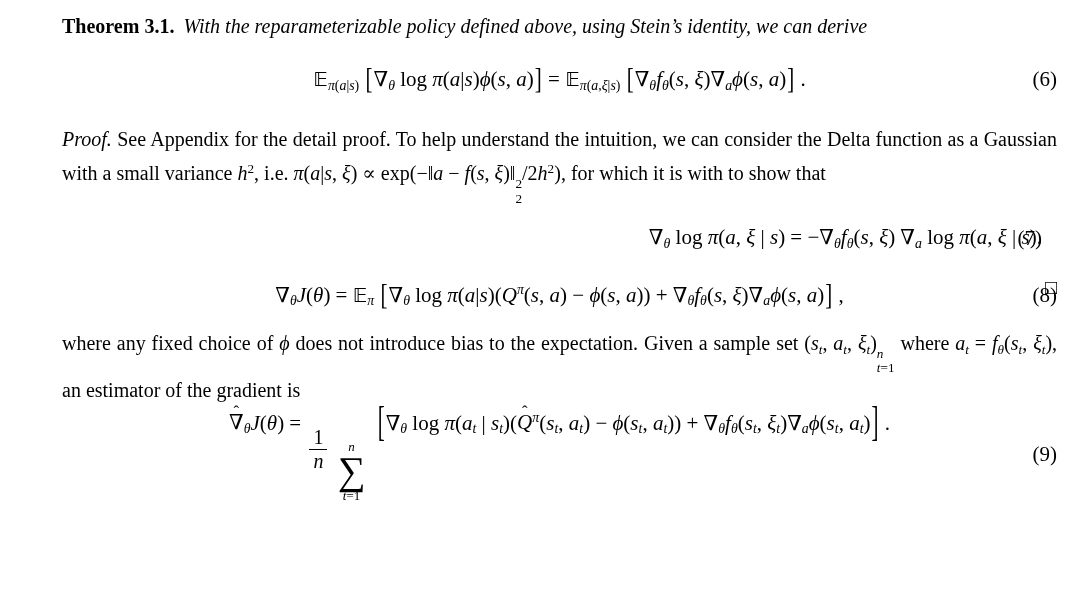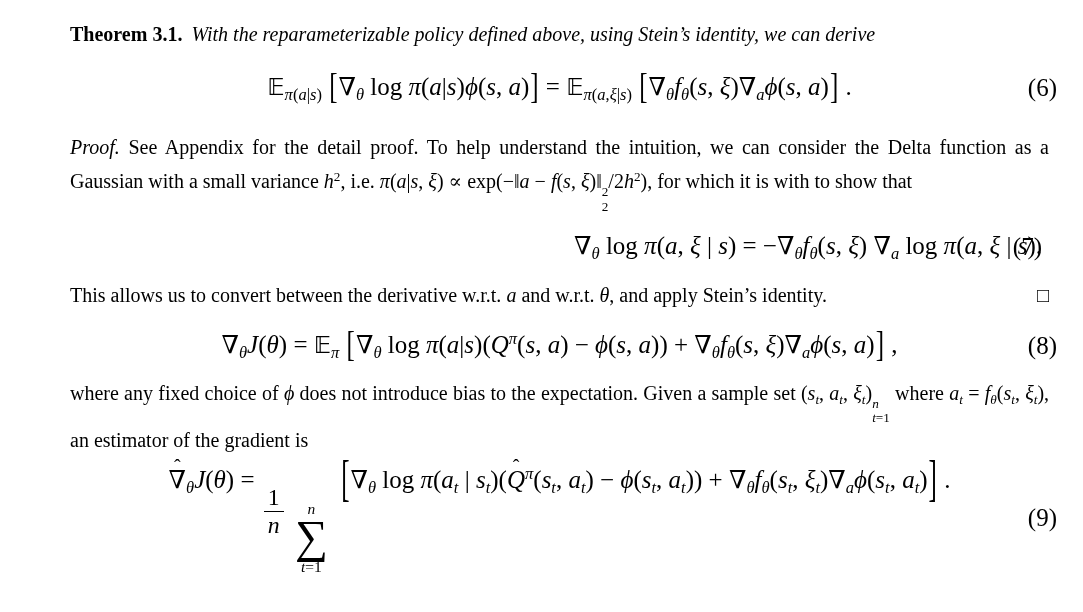--- a/index.html
+++ b/index.html
@@ -4,26 +4,26 @@
 <style>
   html,body { margin:0; padding:0; background:#ffffff; }
   .page {
     width:1083px; height:612px; box-sizing:border-box;
     padding:12px 26px 0 62px;
     background:#ffffff; color:#000000;
     font-family:"Liberation Serif","DejaVu Serif","DejaVu Sans",serif;
     font-size:20px; line-height:29px;
     overflow:hidden; position:relative;
   }
-  .para { margin:8px; text-align:justify; }
+  .para { margin:0; text-align:justify; }
   .thm-label { margin-right:0.45em; }
   .thm-body { font-style:italic; }
   .proof-label { }
 
-  .eqrow { position:relative; display:flex; align-items:center; justify-content:center; font-size:25px; line-height:1.3; }
+  .eqrow { position:relative; display:flex; align-items:center; justify-content:center; font-size:21px; line-height:1.3; }
   .eqnum { position:absolute; right:0; top:50%; transform:translateY(-50%); font-style:normal; }
   .eqcontent { display:inline-block; white-space:nowrap; }
   .eq6 { margin:16px 0 22px; min-height:46px; }
   .eq7 { margin:14px 15px 0;  min-height:38px;justify-content:flex-end; }
   .eq8 { margin:13px 0 10px; min-height:46px;text-align:right; }
   .eq9 { margin-top:4px; min-height:92px; }
 
   .qed-line { margin-top:15px; position:relative; padding-right:46px; }
   .qed { position:absolute; right:0; top:0; font-size:20px; }
   .stein { margin-top:30px; }
@@ -64,21 +64,21 @@
   <p class="para"><em class="proof-label">Proof.</em><span><span> See Appendix for the detail proof.  To help understand the intuition, we can consider the Delta function as a Gaussian with a small variance </span><span class="math"><span class="mi">h</span><span class="sp"><span class="mr">2</span></span></span><span>, i.e. </span><span class="math"><span class="mi">π</span><span class="mr">(</span><span class="mi">a</span><span class="mr">|</span><span class="mi">s</span><span class="mr">, </span><span class="mi">ξ</span><span class="mr">) ∝ </span><span class="mr">exp</span><span class="mr">(−‖</span><span class="mi">a</span><span class="mr"> − </span><span class="mi">f</span><span class="mr">(</span><span class="mi">s</span><span class="mr">, </span><span class="mi">ξ</span><span class="mr">)‖</span><span class="ss">
             <span><span class="mr">2</span></span>
             <span><span class="mr">2</span></span>
           </span><span class="mr">/2</span><span class="mi">h</span><span class="sp"><span class="mr">2</span></span><span class="mr">)</span></span><span>, for which it is with to show that</span></span></p>
 
   <div class="eqrow eq7">
     <span class="eqcontent math"><span class="mr">∇</span><span class="sb"><span class="mi">θ</span></span><span class="mr"> </span><span class="mr">log</span><span class="mr"> </span><span class="mi">π</span><span class="mr">(</span><span class="mi">a</span><span class="mr">, </span><span class="mi">ξ</span><span class="mr"> | </span><span class="mi">s</span><span class="mr">) = −∇</span><span class="sb"><span class="mi">θ</span></span><span class="mi">f</span><span class="sb"><span class="mi">θ</span></span><span class="mr">(</span><span class="mi">s</span><span class="mr">, </span><span class="mi">ξ</span><span class="mr">) ∇</span><span class="sb"><span class="mi">a</span></span><span class="mr"> </span><span class="mr">log</span><span class="mr"> </span><span class="mi">π</span><span class="mr">(</span><span class="mi">a</span><span class="mr">, </span><span class="mi">ξ</span><span class="mr"> | </span><span class="mi">s</span><span class="mr">).</span></span>
     <span class="eqnum">(7)</span>
   </div>
 
-  <p class="para qed-line"><span><span>This allows us to convert between the derivative w.r.t. </span><span class="math"><span class="mi">a</span></span><span> and w.r.t. </span><span class="math"><span class="mi">θ</span></span><span>, and apply Stein’s identity.</span></span><span class="qed">□</span></p>
+  <p class="para qed-line"><span class="qed">□</span></p>
 
 
   <div class="eqrow eq8">
     <span class="eqcontent math"><span class="mr">∇</span><span class="sb"><span class="mi">θ</span></span><span class="mi">J</span><span class="mr">(</span><span class="mi">θ</span><span class="mr">) = </span><span class="bb">𝔼</span><span class="sb"><span class="mi">π</span></span><span class="mr"> </span><span class="bigb">[</span><span class="mr">∇</span><span class="sb"><span class="mi">θ</span></span><span class="mr"> </span><span class="mr">log</span><span class="mr"> </span><span class="mi">π</span><span class="mr">(</span><span class="mi">a</span><span class="mr">|</span><span class="mi">s</span><span class="mr">)(</span><span class="mi">Q</span><span class="sp"><span class="mi">π</span></span><span class="mr">(</span><span class="mi">s</span><span class="mr">, </span><span class="mi">a</span><span class="mr">) − </span><span class="mi">ϕ</span><span class="mr">(</span><span class="mi">s</span><span class="mr">, </span><span class="mi">a</span><span class="mr">))  +  ∇</span><span class="sb"><span class="mi">θ</span></span><span class="mi">f</span><span class="sb"><span class="mi">θ</span></span><span class="mr">(</span><span class="mi">s</span><span class="mr">, </span><span class="mi">ξ</span><span class="mr">)∇</span><span class="sb"><span class="mi">a</span></span><span class="mi">ϕ</span><span class="mr">(</span><span class="mi">s</span><span class="mr">, </span><span class="mi">a</span><span class="mr">)</span><span class="bigb">]</span><span class="mr"> ,</span></span>
     <span class="eqnum">(8)</span>
   </div>
 
   <p class="para"><span><span>where any fixed choice of </span><span class="math"><span class="mi">ϕ</span></span><span> does not introduce bias to the expectation.  Given a sample set </span><span class="math"><span class="mr">(</span><span class="mi">s</span><span class="sb"><span class="mi">t</span></span><span class="mr">, </span><span class="mi">a</span><span class="sb"><span class="mi">t</span></span><span class="mr">, </span><span class="mi">ξ</span><span class="sb"><span class="mi">t</span></span><span class="mr">)</span><span class="ss">
             <span><span class="mi">n</span></span>
             <span><span class="mi">t</span><span class="mr">=1</span></span>

